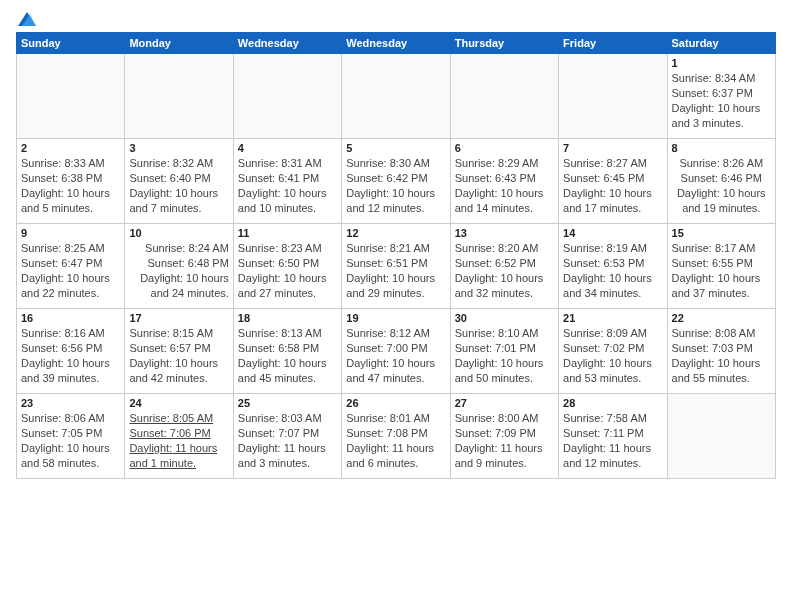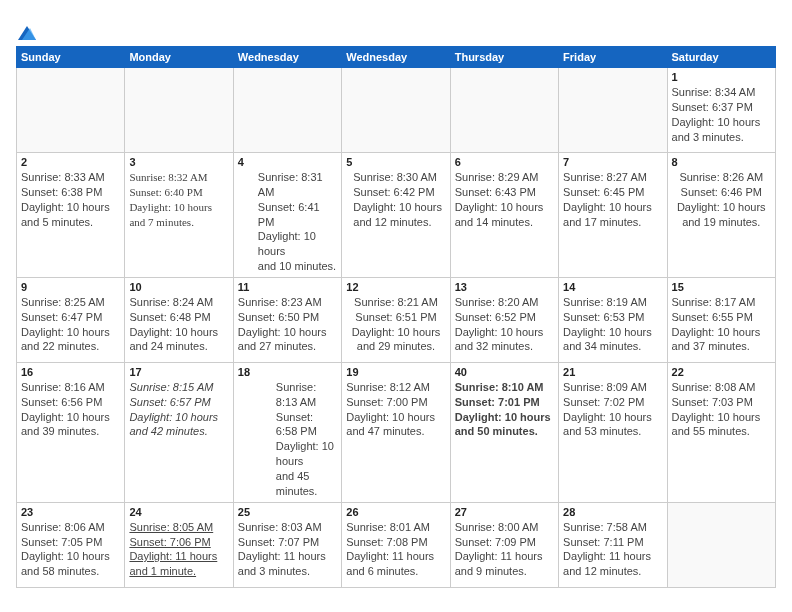--- a/index.html
+++ b/index.html
@@ -7,21 +7,21 @@
       font-family: Arial, sans-serif;
       background: #fff;
       width: 792px;
       height: 612px;
       overflow: hidden;
     }
     .page {
       width: 792px;
       height: 612px;
       background: #fff;
-      padding: 26px 16px;
+      padding: 12px 16px;
     }
     .header {
       display: flex;
       justify-content: space-between;
       align-items: flex-start;
       margin-bottom: 8px;
     }
     .logo {
       display: flex;
       flex-direction: column;
@@ -132,35 +132,35 @@
         <tr>
           <td>
             <div class="day-number">2</div>
             <div class="day-info" style="white-space: pre-line;">Sunrise: 8:33 AM
 Sunset: 6:38 PM
 Daylight: 10 hours
 and 5 minutes.</div>
           </td>
           <td>
             <div class="day-number">3</div>
-            <div class="day-info" style="white-space: pre-line; font-family: Liberation Serif, serif;">Sunrise: 8:32 AM
+            <div class="day-info" style="white-space: pre-line;">Sunrise: 8:32 AM
 Sunset: 6:40 PM
 Daylight: 10 hours
 and 7 minutes.</div>
           </td>
           <td>
             <div class="day-number">4</div>
-            <div class="day-info" style="white-space: pre-line; margin-left: 20px;">Sunrise: 8:31 AM
+            <div class="day-info" style="white-space: pre-line;">Sunrise: 8:31 AM
 Sunset: 6:41 PM
 Daylight: 10 hours
 and 10 minutes.</div>
           </td>
           <td>
             <div class="day-number">5</div>
-            <div class="day-info" style="white-space: pre-line; margin-left: 7px;">Sunrise: 8:30 AM
+            <div class="day-info" style="white-space: pre-line;">Sunrise: 8:30 AM
 Sunset: 6:42 PM
 Daylight: 10 hours
 and 12 minutes.</div>
           </td>
           <td>
             <div class="day-number">6</div>
             <div class="day-info" style="white-space: pre-line;">Sunrise: 8:29 AM
 Sunset: 6:43 PM
 Daylight: 10 hours
 and 14 minutes.</div>
@@ -183,35 +183,35 @@
         <tr>
           <td>
             <div class="day-number">9</div>
             <div class="day-info" style="white-space: pre-line;">Sunrise: 8:25 AM
 Sunset: 6:47 PM
 Daylight: 10 hours
 and 22 minutes.</div>
           </td>
           <td>
             <div class="day-number">10</div>
-            <div class="day-info" style="white-space: pre-line;">Sunrise: 8:24 AM
+            <div class="day-info" style="white-space: pre-line; text-align: right;">Sunrise: 8:24 AM
 Sunset: 6:48 PM
 Daylight: 10 hours
 and 24 minutes.</div>
           </td>
           <td>
             <div class="day-number">11</div>
             <div class="day-info" style="white-space: pre-line;">Sunrise: 8:23 AM
 Sunset: 6:50 PM
 Daylight: 10 hours
 and 27 minutes.</div>
           </td>
           <td>
             <div class="day-number">12</div>
-            <div class="day-info" style="white-space: pre-line; text-align: center;">Sunrise: 8:21 AM
+            <div class="day-info" style="white-space: pre-line;">Sunrise: 8:21 AM
 Sunset: 6:51 PM
 Daylight: 10 hours
 and 29 minutes.</div>
           </td>
           <td>
             <div class="day-number">13</div>
             <div class="day-info" style="white-space: pre-line;">Sunrise: 8:20 AM
 Sunset: 6:52 PM
 Daylight: 10 hours
 and 32 minutes.</div>
@@ -234,42 +234,42 @@
         <tr>
           <td>
             <div class="day-number">16</div>
             <div class="day-info" style="white-space: pre-line;">Sunrise: 8:16 AM
 Sunset: 6:56 PM
 Daylight: 10 hours
 and 39 minutes.</div>
           </td>
           <td>
             <div class="day-number">17</div>
-            <div class="day-info" style="white-space: pre-line; font-style: italic;">Sunrise: 8:15 AM
+            <div class="day-info" style="white-space: pre-line;">Sunrise: 8:15 AM
 Sunset: 6:57 PM
 Daylight: 10 hours
 and 42 minutes.</div>
           </td>
           <td>
             <div class="day-number">18</div>
-            <div class="day-info" style="white-space: pre-line; margin-left: 38px;">Sunrise: 8:13 AM
+            <div class="day-info" style="white-space: pre-line;">Sunrise: 8:13 AM
 Sunset: 6:58 PM
 Daylight: 10 hours
 and 45 minutes.</div>
           </td>
           <td>
             <div class="day-number">19</div>
             <div class="day-info" style="white-space: pre-line;">Sunrise: 8:12 AM
 Sunset: 7:00 PM
 Daylight: 10 hours
 and 47 minutes.</div>
           </td>
           <td>
-            <div class="day-number">40</div>
-            <div class="day-info" style="white-space: pre-line; font-weight: bold;">Sunrise: 8:10 AM
+            <div class="day-number">30</div>
+            <div class="day-info" style="white-space: pre-line;">Sunrise: 8:10 AM
 Sunset: 7:01 PM
 Daylight: 10 hours
 and 50 minutes.</div>
           </td>
           <td>
             <div class="day-number">21</div>
             <div class="day-info" style="white-space: pre-line;">Sunrise: 8:09 AM
 Sunset: 7:02 PM
 Daylight: 10 hours
 and 53 minutes.</div>

